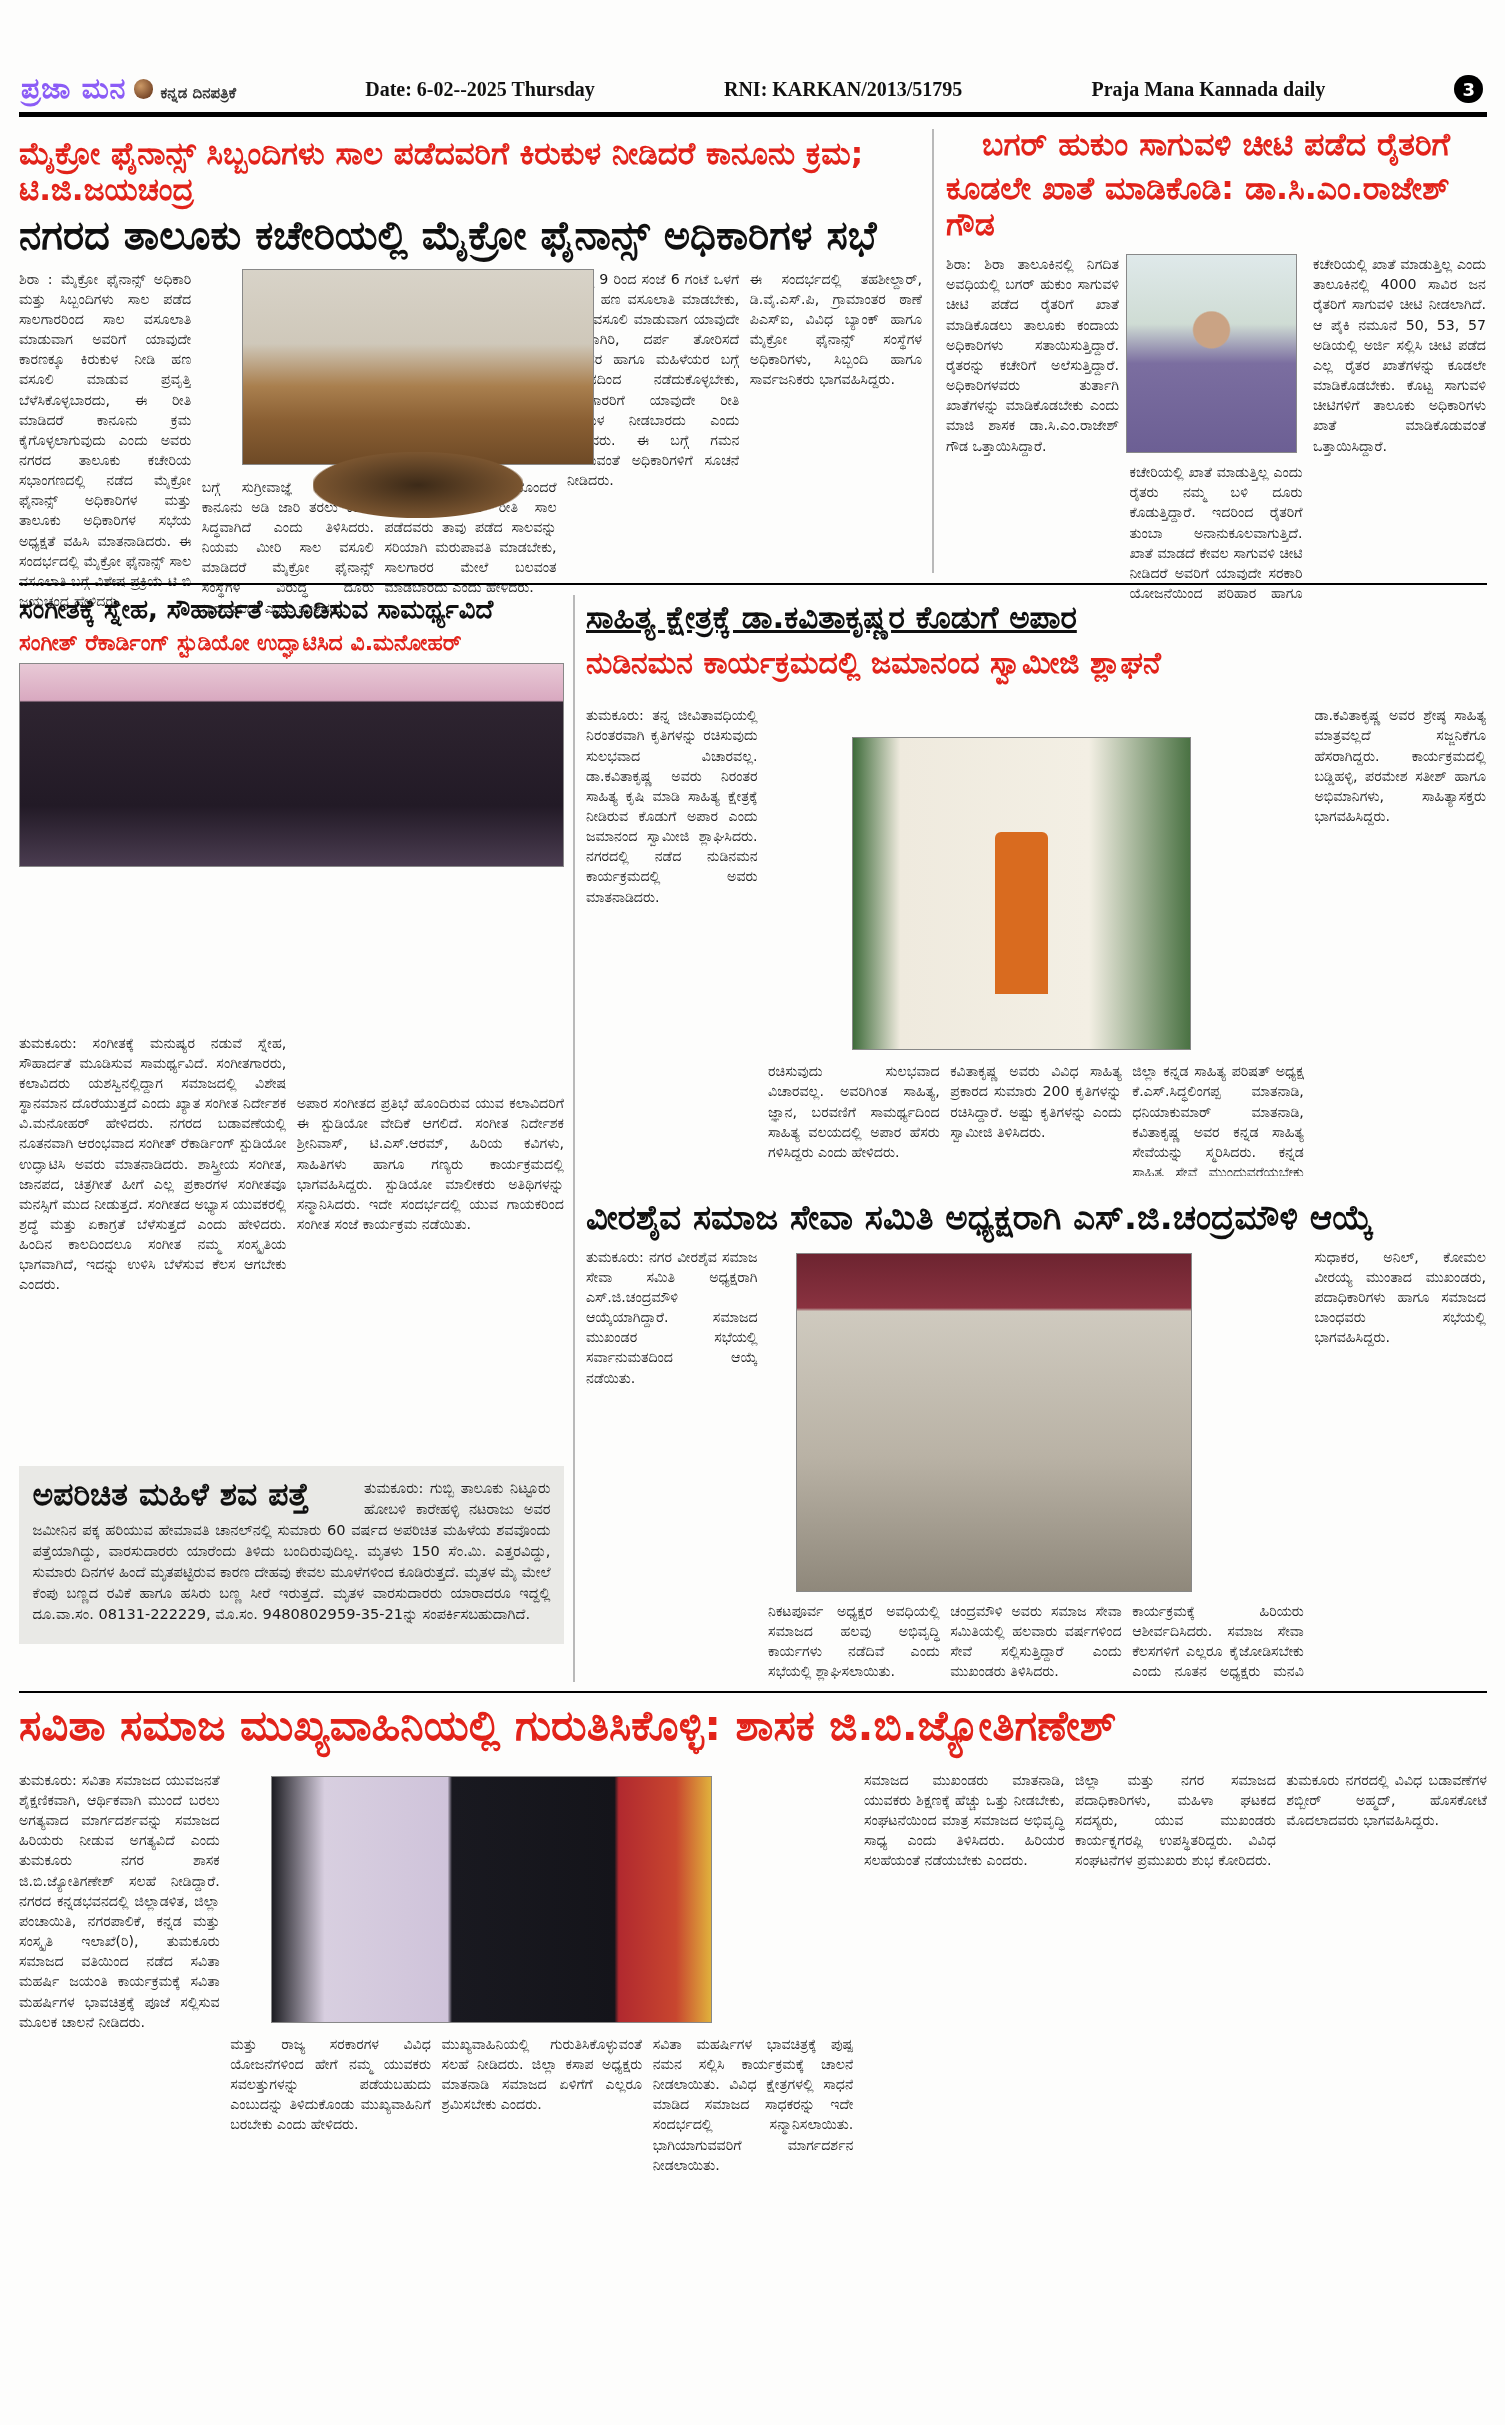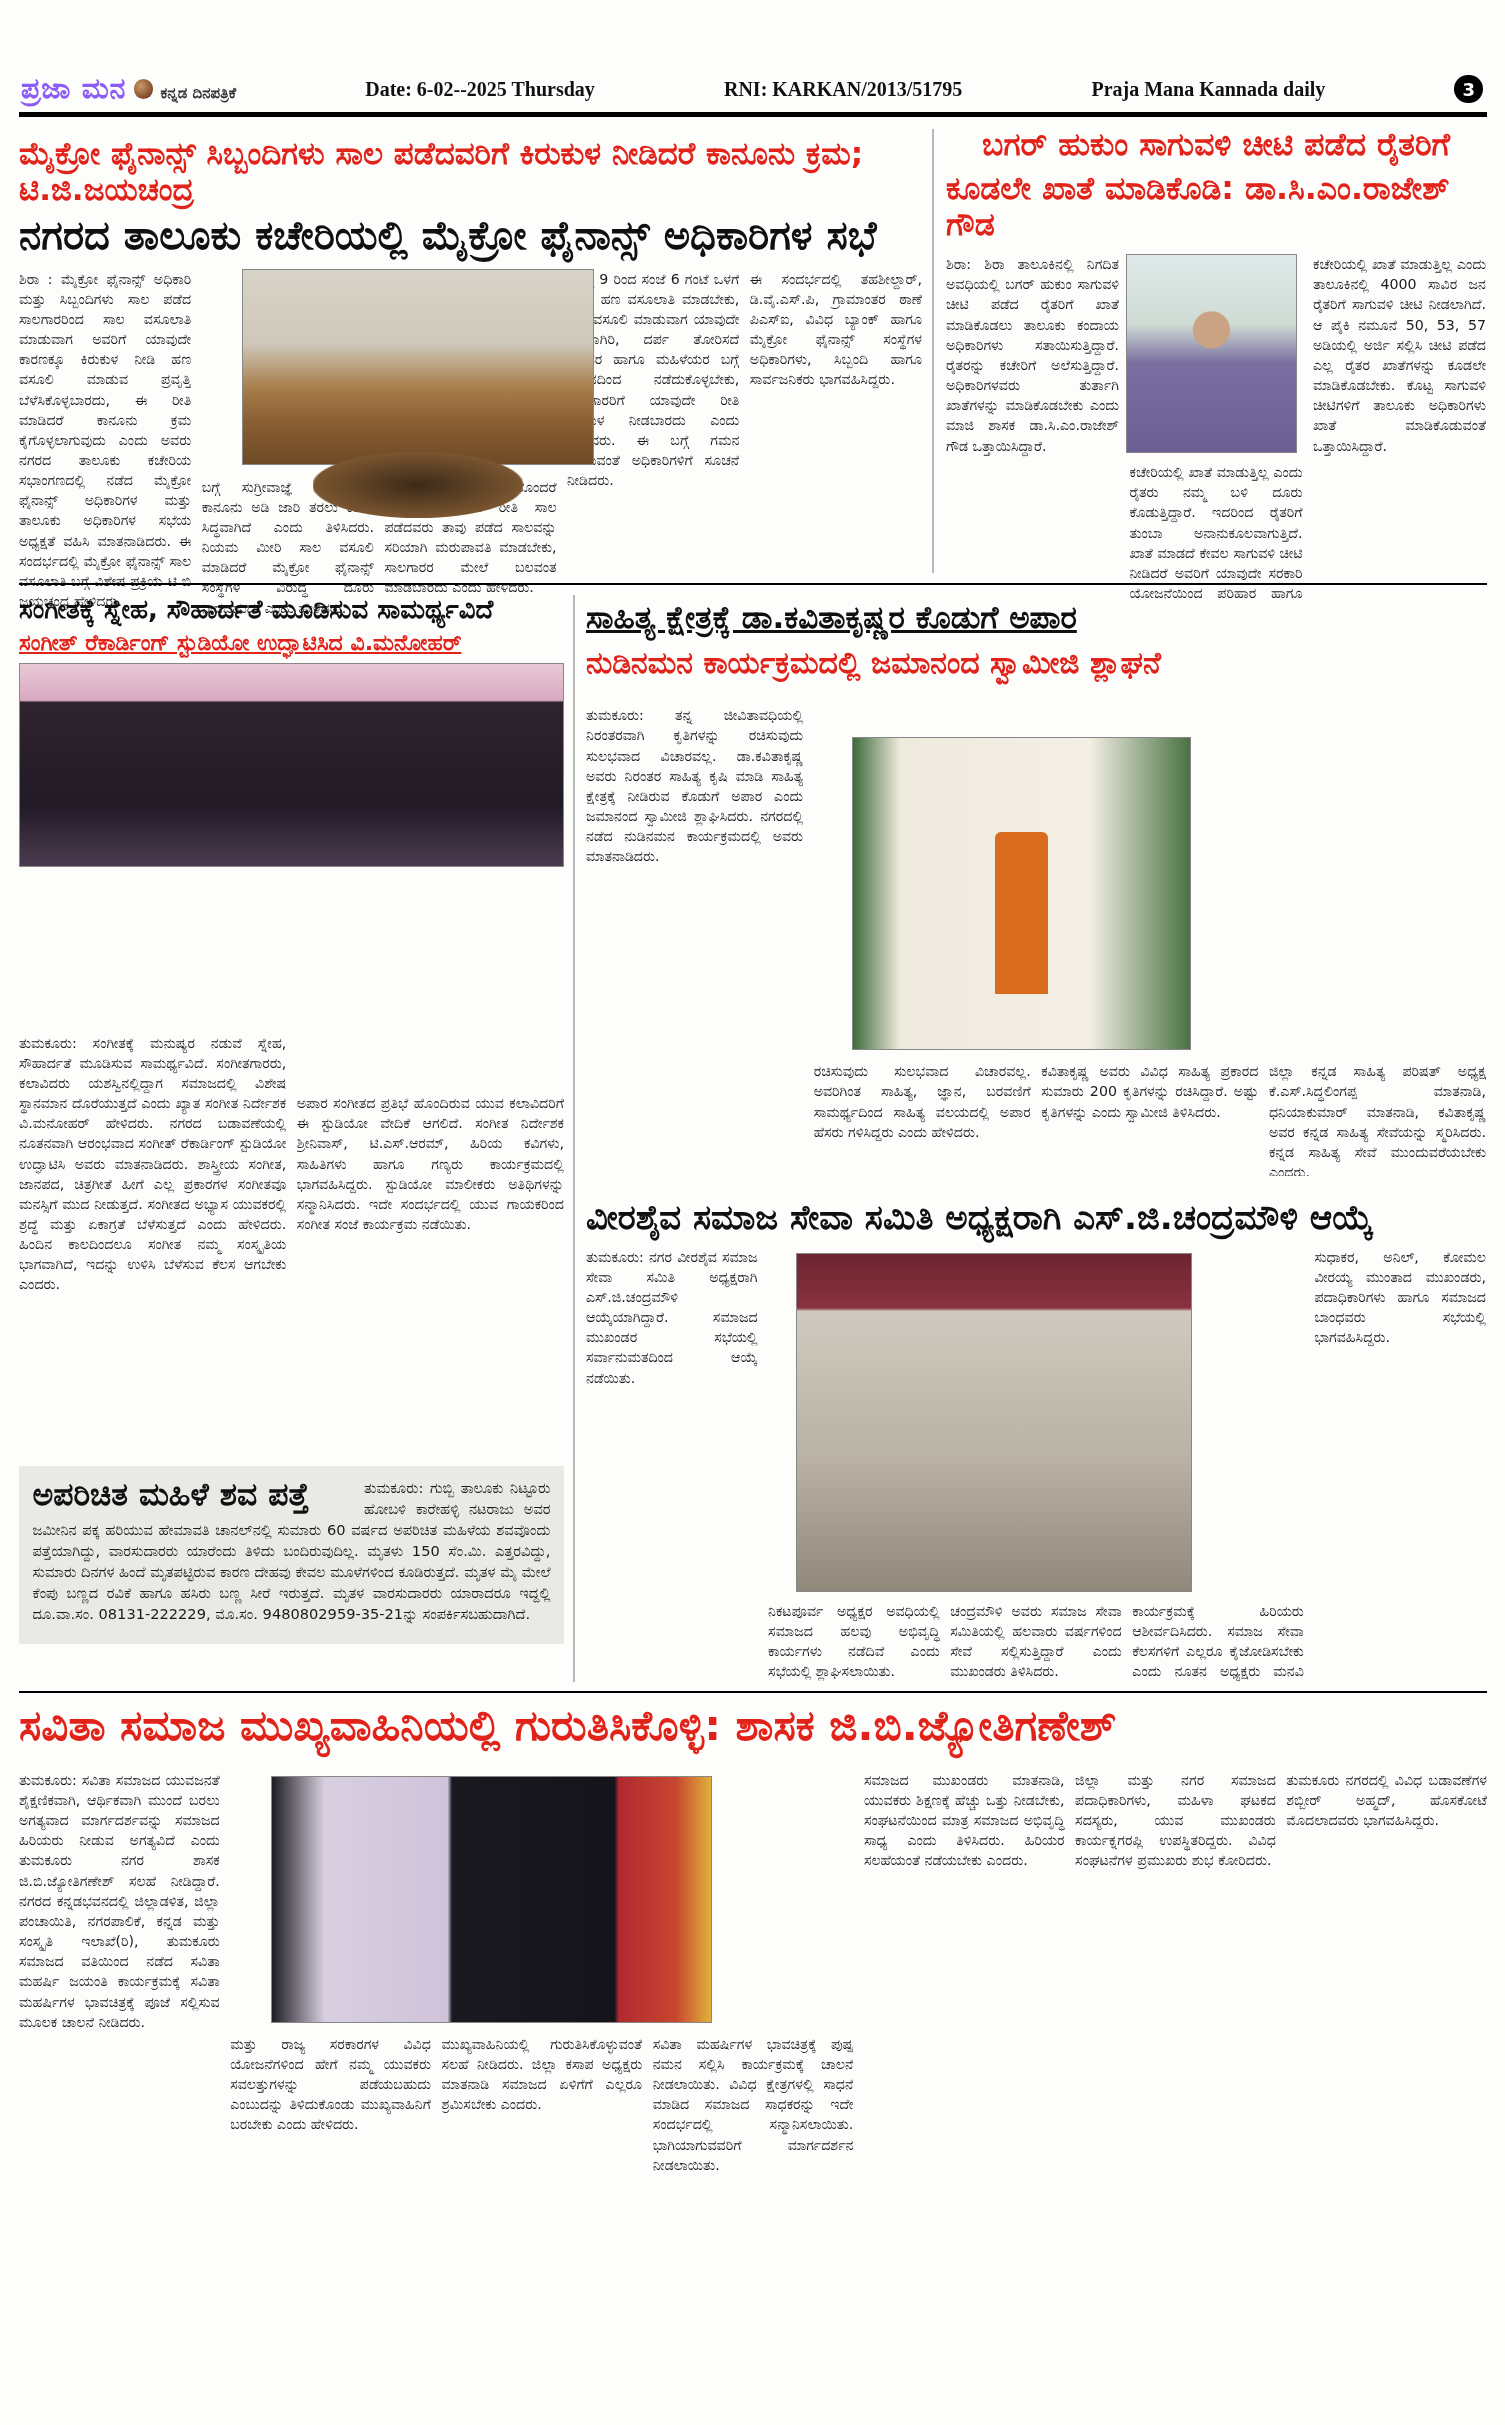--- a/index.html
+++ b/index.html
@@ -91,21 +91,21 @@
       <div class="col">ಕಚೇರಿಯಲ್ಲಿ ಖಾತೆ ಮಾಡುತ್ತಿಲ್ಲ ಎಂದು ತಾಲೂಕಿನಲ್ಲಿ 4000 ಸಾವಿರ ಜನ ರೈತರಿಗೆ ಸಾಗುವಳಿ ಚೀಟಿ ನೀಡಲಾಗಿದೆ. ಆ ಪೈಕಿ ನಮೂನೆ 50, 53, 57 ಅಡಿಯಲ್ಲಿ ಅರ್ಜಿ ಸಲ್ಲಿಸಿ ಚೀಟಿ ಪಡೆದ ಎಲ್ಲ ರೈತರ ಖಾತೆಗಳನ್ನು ಕೂಡಲೇ ಮಾಡಿಕೊಡಬೇಕು. ಕೊಟ್ಟ ಸಾಗುವಳಿ ಚೀಟಿಗಳಿಗೆ ತಾಲೂಕು ಅಧಿಕಾರಿಗಳು ಖಾತೆ ಮಾಡಿಕೊಡುವಂತೆ ಒತ್ತಾಯಿಸಿದ್ದಾರೆ.</div>
     </div>
     <div class="abs photo ph-portrait" style="left:180px;top:0;width:171px;height:199px;"></div>
   </div>
 </div>
 
 <div class="abs hrule" style="left:19px;top:583px;width:1468px;height:2.2px;"></div>
 
 <div class="abs" style="left:19px;top:595px;width:545px;">
   <div class="head-black" style="font-size:26px;">ಸಂಗೀತಕ್ಕೆ ಸ್ನೇಹ, ಸೌಹಾರ್ದತೆ ಮೂಡಿಸುವ ಸಾಮರ್ಥ್ಯವಿದೆ</div>
-  <div class="sub-red" style="font-size:22px;margin-top:6px;text-decoration:underline;">ಸಂಗೀತ್ ರೆಕಾರ್ಡಿಂಗ್ ಸ್ಟುಡಿಯೋ ಉದ್ಘಾಟಿಸಿದ ವಿ.ಮನೋಹರ್</div>
+  <div class="sub-red" style="font-size:22px;margin-top:6px;">ಸಂಗೀತ್ ರೆಕಾರ್ಡಿಂಗ್ ಸ್ಟುಡಿಯೋ ಉದ್ಘಾಟಿಸಿದ ವಿ.ಮನೋಹರ್</div>
   <div class="photo ph-studio" style="width:545px;height:204px;margin-top:7.5px;"></div>
   <div class="cols" style="margin-top:9px;height:576px;align-items:center;">
     <div class="col">ತುಮಕೂರು: ಸಂಗೀತಕ್ಕೆ ಮನುಷ್ಯರ ನಡುವೆ ಸ್ನೇಹ, ಸೌಹಾರ್ದತೆ ಮೂಡಿಸುವ ಸಾಮರ್ಥ್ಯವಿದೆ. ಸಂಗೀತಗಾರರು, ಕಲಾವಿದರು ಯಶಸ್ವಿನಲ್ಲಿದ್ದಾಗ ಸಮಾಜದಲ್ಲಿ ವಿಶೇಷ ಸ್ಥಾನಮಾನ ದೊರೆಯುತ್ತದೆ ಎಂದು ಖ್ಯಾತ ಸಂಗೀತ ನಿರ್ದೇಶಕ ವಿ.ಮನೋಹರ್ ಹೇಳಿದರು. ನಗರದ ಬಡಾವಣೆಯಲ್ಲಿ ನೂತನವಾಗಿ ಆರಂಭವಾದ ಸಂಗೀತ್ ರೆಕಾರ್ಡಿಂಗ್ ಸ್ಟುಡಿಯೋ ಉದ್ಘಾಟಿಸಿ ಅವರು ಮಾತನಾಡಿದರು. ಶಾಸ್ತ್ರೀಯ ಸಂಗೀತ, ಜಾನಪದ, ಚಿತ್ರಗೀತೆ ಹೀಗೆ ಎಲ್ಲ ಪ್ರಕಾರಗಳ ಸಂಗೀತವೂ ಮನಸ್ಸಿಗೆ ಮುದ ನೀಡುತ್ತದೆ. ಸಂಗೀತದ ಅಭ್ಯಾಸ ಯುವಕರಲ್ಲಿ ಶ್ರದ್ಧೆ ಮತ್ತು ಏಕಾಗ್ರತೆ ಬೆಳೆಸುತ್ತದೆ ಎಂದು ಹೇಳಿದರು. ಹಿಂದಿನ ಕಾಲದಿಂದಲೂ ಸಂಗೀತ ನಮ್ಮ ಸಂಸ್ಕೃತಿಯ ಭಾಗವಾಗಿದೆ, ಇದನ್ನು ಉಳಿಸಿ ಬೆಳೆಸುವ ಕೆಲಸ ಆಗಬೇಕು ಎಂದರು.</div>
     <div class="col">ಅಪಾರ ಸಂಗೀತದ ಪ್ರತಿಭೆ ಹೊಂದಿರುವ ಯುವ ಕಲಾವಿದರಿಗೆ ಈ ಸ್ಟುಡಿಯೋ ವೇದಿಕೆ ಆಗಲಿದೆ. ಸಂಗೀತ ನಿರ್ದೇಶಕ ಶ್ರೀನಿವಾಸ್, ಟಿ.ಎಸ್.ಆರಮ್, ಹಿರಿಯ ಕವಿಗಳು, ಸಾಹಿತಿಗಳು ಹಾಗೂ ಗಣ್ಯರು ಕಾರ್ಯಕ್ರಮದಲ್ಲಿ ಭಾಗವಹಿಸಿದ್ದರು. ಸ್ಟುಡಿಯೋ ಮಾಲೀಕರು ಅತಿಥಿಗಳನ್ನು ಸನ್ಮಾನಿಸಿದರು. ಇದೇ ಸಂದರ್ಭದಲ್ಲಿ ಯುವ ಗಾಯಕರಿಂದ ಸಂಗೀತ ಸಂಜೆ ಕಾರ್ಯಕ್ರಮ ನಡೆಯಿತು.</div>
   </div>
 </div>
 
 <div class="abs graybox" style="left:19px;top:1466px;width:545px;height:178px;">
   <h3 class="head-black" style="font-size:31.5px;line-height:1.1;width:315px;">ಅಪರಿಚಿತ ಮಹಿಳೆ ಶವ ಪತ್ತೆ</h3>
   <div style="text-align:justify;font-size:14.6px;line-height:1.45;">ತುಮಕೂರು: ಗುಬ್ಬಿ ತಾಲೂಕು ನಿಟ್ಟೂರು ಹೋಬಳಿ ಕಾರೇಹಳ್ಳಿ ನಟರಾಜು ಅವರ ಜಮೀನಿನ ಪಕ್ಕ ಹರಿಯುವ ಹೇಮಾವತಿ ಚಾನಲ್‌ನಲ್ಲಿ ಸುಮಾರು 60 ವರ್ಷದ ಅಪರಿಚಿತ ಮಹಿಳೆಯ ಶವವೊಂದು ಪತ್ತೆಯಾಗಿದ್ದು, ವಾರಸುದಾರರು ಯಾರೆಂದು ತಿಳಿದು ಬಂದಿರುವುದಿಲ್ಲ. ಮೃತಳು 150 ಸೆಂ.ಮಿ. ಎತ್ತರವಿದ್ದು, ಸುಮಾರು ದಿನಗಳ ಹಿಂದೆ ಮೃತಪಟ್ಟಿರುವ ಕಾರಣ ದೇಹವು ಕೇವಲ ಮೂಳೆಗಳಿಂದ ಕೂಡಿರುತ್ತದೆ. ಮೃತಳ ಮೈ ಮೇಲೆ ಕೆಂಪು ಬಣ್ಣದ ರವಿಕೆ ಹಾಗೂ ಹಸಿರು ಬಣ್ಣ ಸೀರೆ ಇರುತ್ತದೆ. ಮೃತಳ ವಾರಸುದಾರರು ಯಾರಾದರೂ ಇದ್ದಲ್ಲಿ ದೂ.ವಾ.ಸಂ. 08131-222229, ಮೊ.ಸಂ. 9480802959-35-21ನ್ನು ಸಂಪರ್ಕಿಸಬಹುದಾಗಿದೆ.</div>
@@ -115,20 +115,21 @@
 
 <div class="abs" style="left:586px;top:600px;width:900px;">
   <div class="head-black" style="font-size:31px;text-decoration:underline;">ಸಾಹಿತ್ಯ ಕ್ಷೇತ್ರಕ್ಕೆ ಡಾ.ಕವಿತಾಕೃಷ್ಣರ ಕೊಡುಗೆ ಅಪಾರ</div>
   <div class="sub-red" style="font-size:30px;margin-top:10.5px;">ನುಡಿನಮನ ಕಾರ್ಯಕ್ರಮದಲ್ಲಿ ಜಮಾನಂದ ಸ್ವಾಮೀಜಿ ಶ್ಲಾಘನೆ</div>
   <div style="position:relative;margin-top:24px;height:471px;">
     <div class="cols" style="height:100%;">
       <div class="col">ತುಮಕೂರು: ತನ್ನ ಜೀವಿತಾವಧಿಯಲ್ಲಿ ನಿರಂತರವಾಗಿ ಕೃತಿಗಳನ್ನು ರಚಿಸುವುದು ಸುಲಭವಾದ ವಿಚಾರವಲ್ಲ. ಡಾ.ಕವಿತಾಕೃಷ್ಣ ಅವರು ನಿರಂತರ ಸಾಹಿತ್ಯ ಕೃಷಿ ಮಾಡಿ ಸಾಹಿತ್ಯ ಕ್ಷೇತ್ರಕ್ಕೆ ನೀಡಿರುವ ಕೊಡುಗೆ ಅಪಾರ ಎಂದು ಜಮಾನಂದ ಸ್ವಾಮೀಜಿ ಶ್ಲಾಘಿಸಿದರು. ನಗರದಲ್ಲಿ ನಡೆದ ನುಡಿನಮನ ಕಾರ್ಯಕ್ರಮದಲ್ಲಿ ಅವರು ಮಾತನಾಡಿದರು.</div>
       <div class="col" style="padding-top:356px;">ರಚಿಸುವುದು ಸುಲಭವಾದ ವಿಚಾರವಲ್ಲ. ಅವರಿಗಿಂತ ಸಾಹಿತ್ಯ, ಜ್ಞಾನ, ಬರವಣಿಗೆ ಸಾಮರ್ಥ್ಯದಿಂದ ಸಾಹಿತ್ಯ ವಲಯದಲ್ಲಿ ಅಪಾರ ಹೆಸರು ಗಳಿಸಿದ್ದರು ಎಂದು ಹೇಳಿದರು.</div>
       <div class="col" style="padding-top:356px;">ಕವಿತಾಕೃಷ್ಣ ಅವರು ವಿವಿಧ ಸಾಹಿತ್ಯ ಪ್ರಕಾರದ ಸುಮಾರು 200 ಕೃತಿಗಳನ್ನು ರಚಿಸಿದ್ದಾರೆ. ಅಷ್ಟು ಕೃತಿಗಳನ್ನು ಎಂದು ಸ್ವಾಮೀಜಿ ತಿಳಿಸಿದರು.</div>
       <div class="col" style="padding-top:356px;">ಜಿಲ್ಲಾ ಕನ್ನಡ ಸಾಹಿತ್ಯ ಪರಿಷತ್ ಅಧ್ಯಕ್ಷ ಕೆ.ಎಸ್.ಸಿದ್ಧಲಿಂಗಪ್ಪ ಮಾತನಾಡಿ, ಧನಿಯಾಕುಮಾರ್ ಮಾತನಾಡಿ, ಕವಿತಾಕೃಷ್ಣ ಅವರ ಕನ್ನಡ ಸಾಹಿತ್ಯ ಸೇವೆಯನ್ನು ಸ್ಮರಿಸಿದರು. ಕನ್ನಡ ಸಾಹಿತ್ಯ ಸೇವೆ ಮುಂದುವರೆಯಬೇಕು ಎಂದರು.</div>
+      <div class="col">ಡಾ.ಕವಿತಾಕೃಷ್ಣ ಅವರ ಶ್ರೇಷ್ಠ ಸಾಹಿತ್ಯ ಮಾತ್ರವಲ್ಲದೆ ಸಜ್ಜನಿಕೆಗೂ ಹೆಸರಾಗಿದ್ದರು. ಕಾರ್ಯಕ್ರಮದಲ್ಲಿ ಬಡ್ಡಿಹಳ್ಳಿ, ಪರಮೇಶ ಸತೀಶ್ ಹಾಗೂ ಅಭಿಮಾನಿಗಳು, ಸಾಹಿತ್ಯಾಸಕ್ತರು ಭಾಗವಹಿಸಿದ್ದರು.</div>
     </div>
     <div class="abs photo ph-books" style="left:266px;top:31.5px;width:339px;height:313px;"></div>
   </div>
 </div>
 
 <div class="abs" style="left:586px;top:1198px;width:900px;">
   <div class="head-black" style="font-size:34px;">ವೀರಶೈವ ಸಮಾಜ ಸೇವಾ ಸಮಿತಿ ಅಧ್ಯಕ್ಷರಾಗಿ ಎಸ್.ಜಿ.ಚಂದ್ರಮೌಳಿ ಆಯ್ಕೆ</div>
   <div style="position:relative;margin-top:10.5px;height:435px;">
     <div class="cols" style="height:100%;">
       <div class="col">ತುಮಕೂರು: ನಗರ ವೀರಶೈವ ಸಮಾಜ ಸೇವಾ ಸಮಿತಿ ಅಧ್ಯಕ್ಷರಾಗಿ ಎಸ್.ಜಿ.ಚಂದ್ರಮೌಳಿ ಆಯ್ಕೆಯಾಗಿದ್ದಾರೆ. ಸಮಾಜದ ಮುಖಂಡರ ಸಭೆಯಲ್ಲಿ ಸರ್ವಾನುಮತದಿಂದ ಆಯ್ಕೆ ನಡೆಯಿತು.</div>

